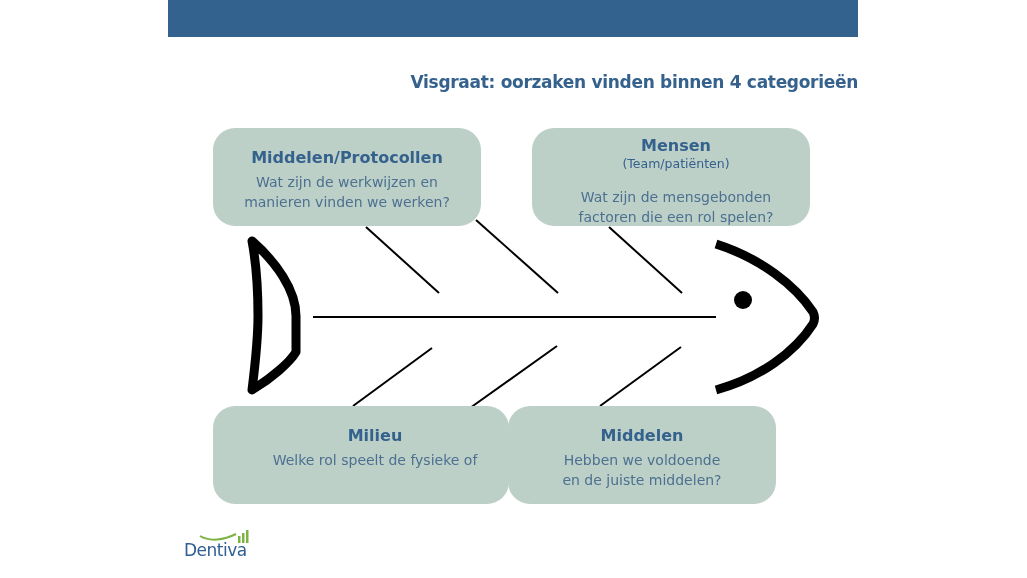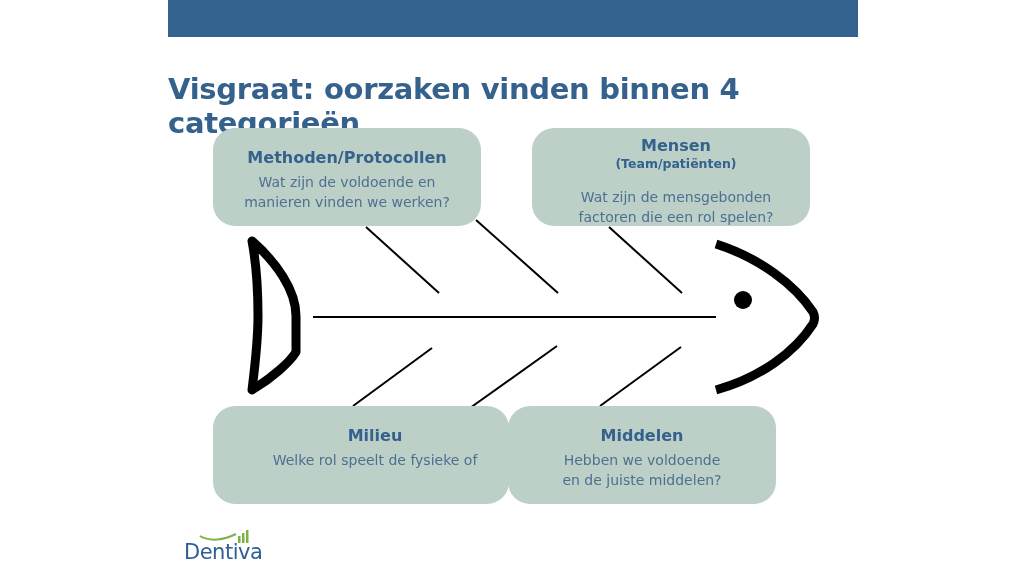--- a/index.html
+++ b/index.html
@@ -1,37 +1,37 @@
 <!DOCTYPE html>
 <html><head>
 <meta charset="utf-8">
 <style>
   html, body { margin:0; padding:0; }
   body { width:1027px; height:578px; background:#ffffff; position:relative; overflow:hidden;
          font-family:"Liberation Sans", sans-serif; }
   .topbar { position:absolute; left:168px; top:0; width:690px; height:37px; background:#34628f; }
-  .title { position:absolute; left:168px; top:72px; width:690px; text-align:left;
-           font-family:"DejaVu Sans", sans-serif; font-weight:bold; font-size:29px; color:#35618d;
+  .title { position:absolute; left:168px; top:72px; width:690px; text-align:right;
+           font-family:"DejaVu Sans", sans-serif; font-weight:bold; font-size:17px; color:#35618d;
            letter-spacing:-0.3px; }
   .box { position:absolute; width:268px; height:98px; background:#bcd0c8; border-radius:22px;
          text-align:center; color:#4a6f8f; }
   .box .head { font-family:"DejaVu Sans", sans-serif; font-weight:bold; color:#35618d; font-size:16px; }
-  .box .sub { font-family:"DejaVu Sans", sans-serif; font-weight:bold; color:#35618d; font-size:12.5px; margin-top:1px; }
+  .box .sub { font-family:"DejaVu Sans", sans-serif; font-weight:normal; color:#35618d; font-size:12.5px; margin-top:1px; }
   .box .q { font-family:"DejaVu Sans", sans-serif; font-size:14px; line-height:20px; color:#4d7090; margin-top:5px; }
   #box-tl { left:213px; top:128px; }
   #box-tr { left:532px; top:128px;padding-left:10px; }
   #box-bl { left:213px; top:406px;padding-left:28px; }
   #box-br { left:508px; top:406px; }
   #box-tl .head { margin-top:20px; }
   #box-tr .head { margin-top:8px; }
   #box-tr .q { margin-top:16px; }
   #box-bl .head, #box-br .head { margin-top:20px; }
   svg.fish { position:absolute; left:0; top:0; }
   .logo { position:absolute; left:184px; top:528px; width:100px; height:40px; }
-  .logo-text { position:absolute; left:0; top:12px; font-family:"DejaVu Sans", sans-serif; font-size:21px;
+  .logo-text { position:absolute; left:0; top:12px; font-family:"DejaVu Sans", sans-serif; font-size:17px;
                color:#2f5f93; letter-spacing:-0.5px; }
 </style>
 </head>
 <body>
 
 <div class="topbar"></div>
 
 <div class="title">Visgraat: oorzaken vinden binnen 4 categorieën</div>
 
 <svg class="fish" width="1027" height="578" viewBox="0 0 1027 578">
@@ -47,23 +47,23 @@
   <line x1="353" y1="406" x2="432" y2="348" stroke="#000" stroke-width="2"></line>
   <line x1="470" y1="408" x2="557" y2="346" stroke="#000" stroke-width="2"></line>
   <line x1="600" y1="406" x2="681" y2="347" stroke="#000" stroke-width="2"></line>
 
   <path d="M716,244 C760,258 795,285 813,312 C815,316 815,320 813,324 C795,352 760,378 716,390" fill="none" stroke="#000" stroke-width="9" stroke-linecap="butt"></path>
 
   <circle cx="743" cy="300" r="9" fill="#000"></circle>
 </svg>
 
 <div class="box" id="box-tl">
-  <div class="head">Methoden/Protocollen</div>
+  <div class="head">Middelen/Protocollen</div>
   <div class="q">
-    <div>Wat zijn de voldoende en</div>
+    <div>Wat zijn de werkwijzen en</div>
     <div>manieren vinden we werken?</div>
   </div>
 </div>
 
 <div class="box" id="box-tr">
   <div class="head">Mensen</div>
   <div class="sub">(Team/patiënten)</div>
   <div class="q">
     <div>Wat zijn de mensgebonden</div>
     <div>factoren die een rol spelen?</div>

